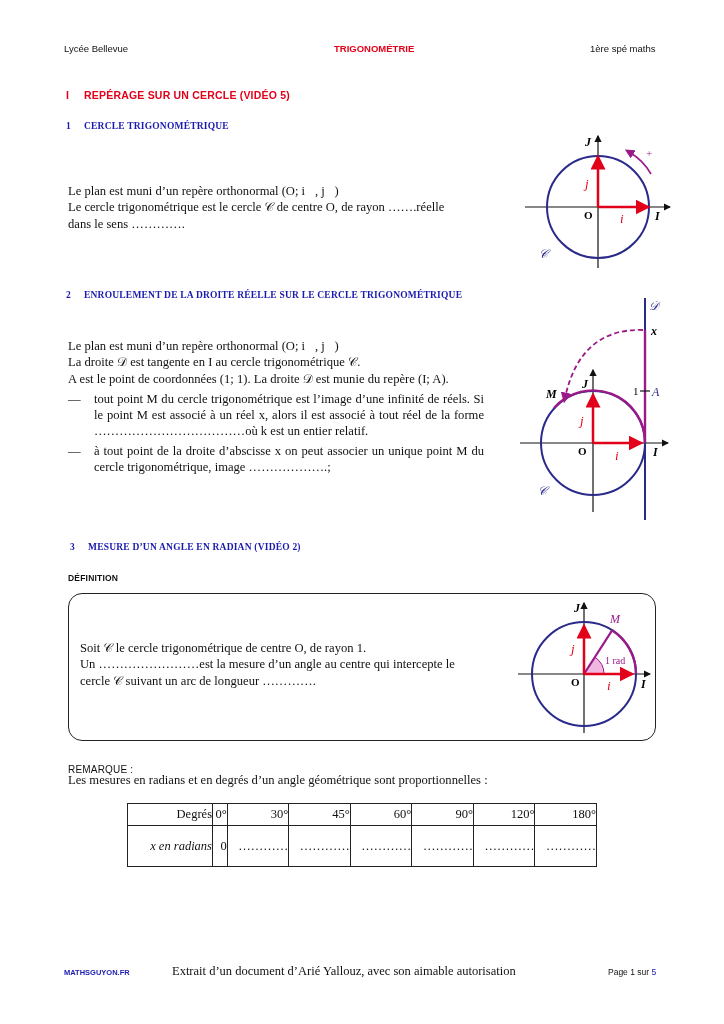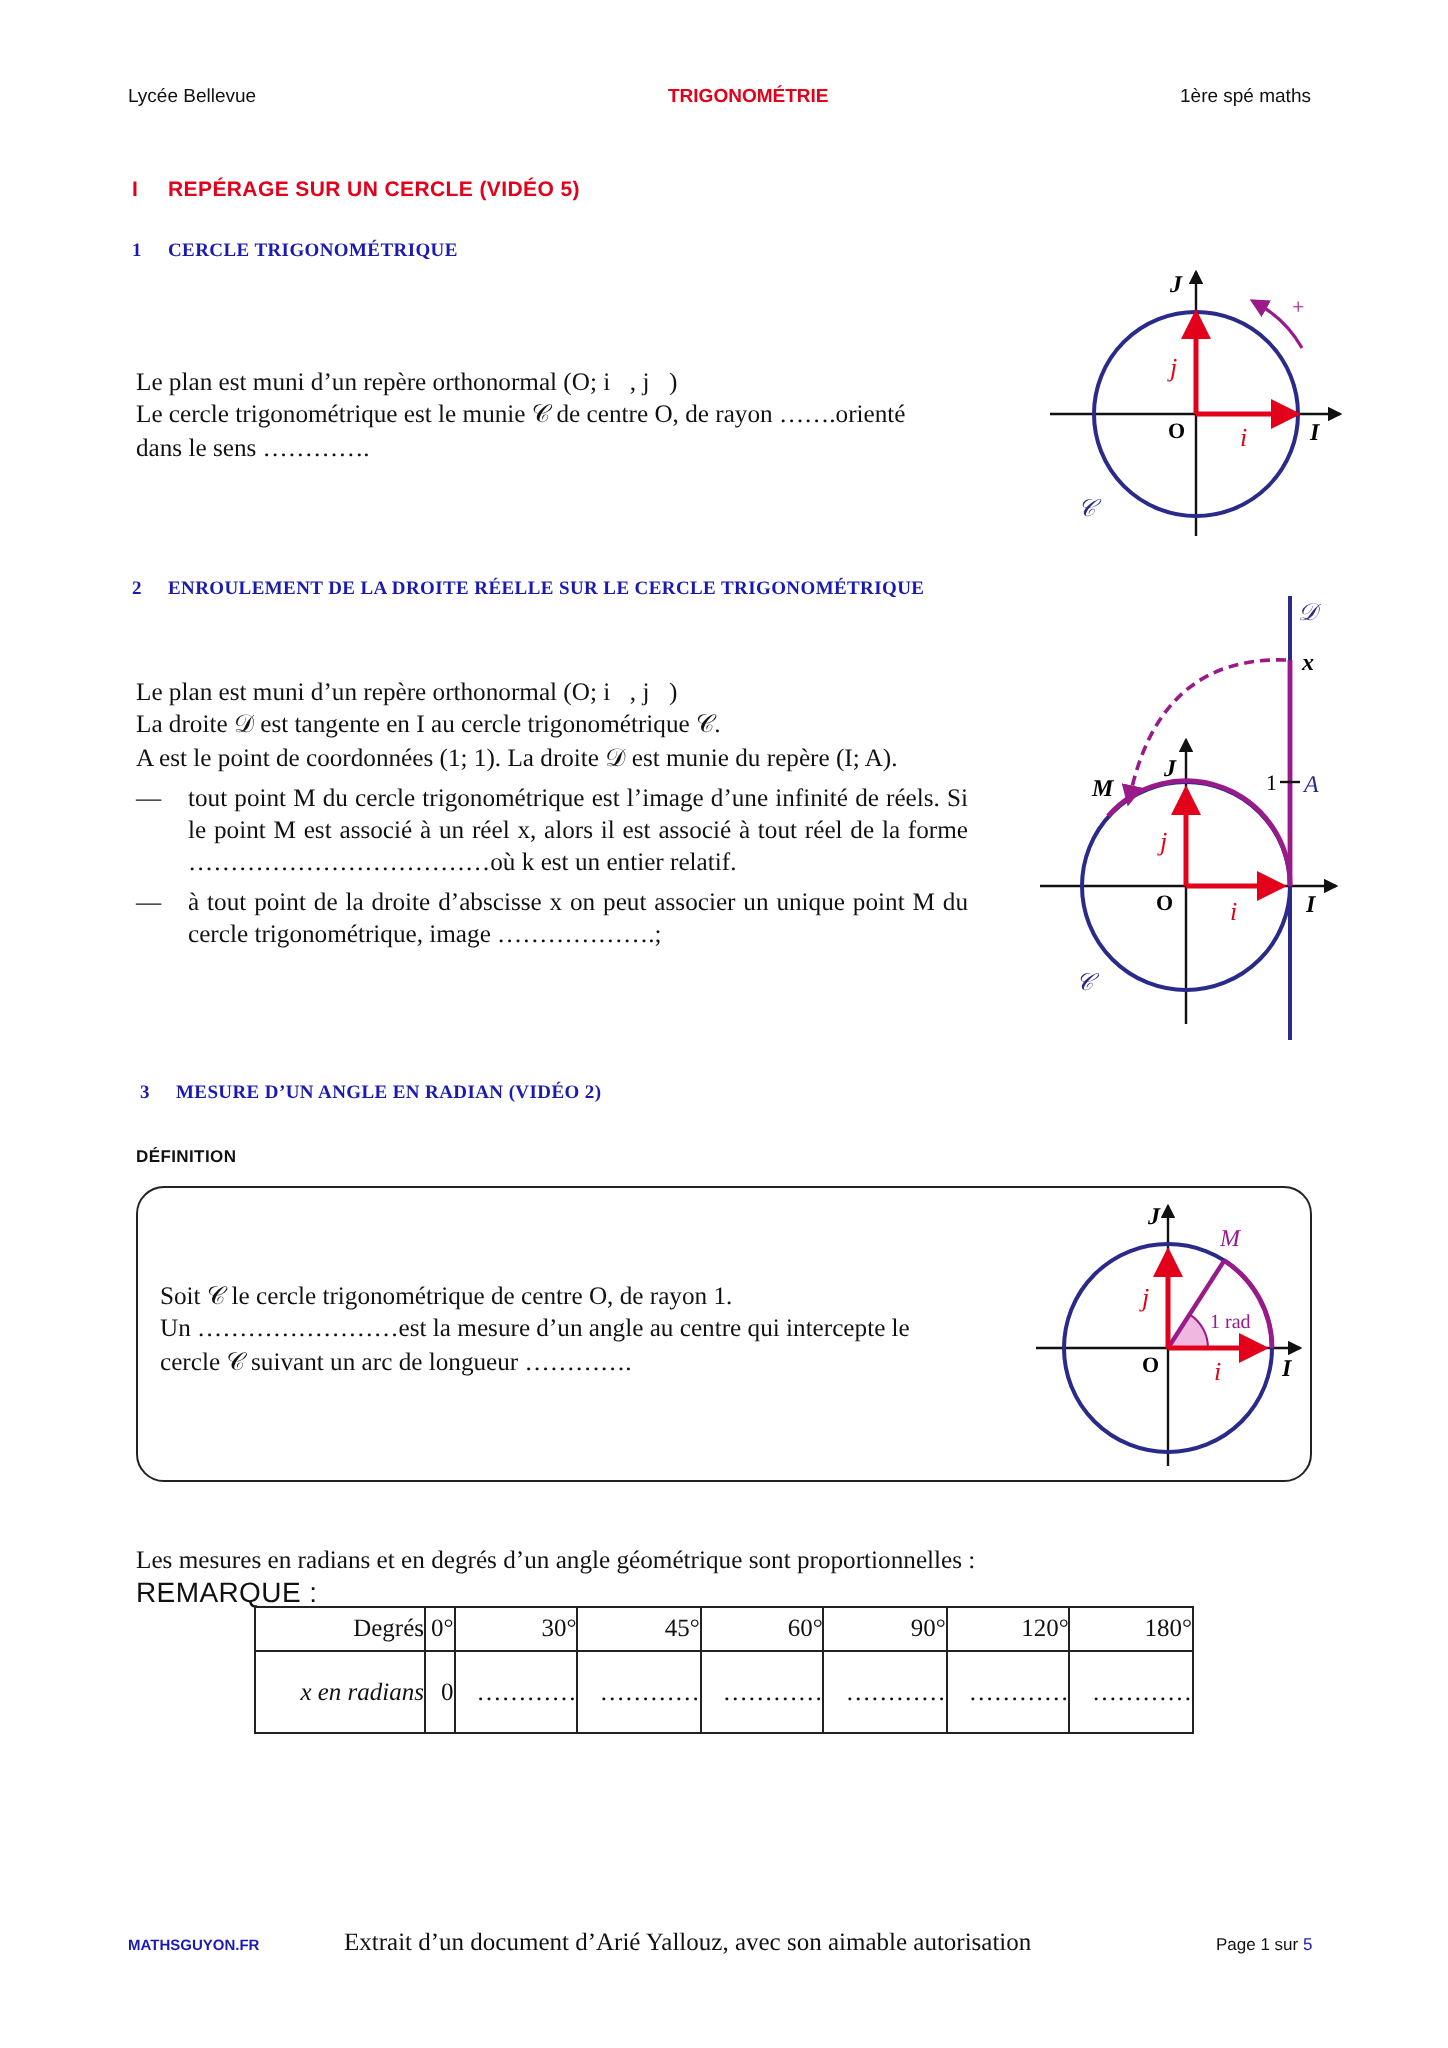--- a/index.html
+++ b/index.html
@@ -33,21 +33,21 @@
 
 <div class="abs sans sec red" style="left:66px;top:89px;">
   <span class="num">I</span><span>REPÉRAGE SUR UN CERCLE (VIDÉO 5)</span>
 </div>
 
 <div class="abs sans sub blue" style="left:66px;top:121px;">
   <span class="num">1</span><span>CERCLE TRIGONOMÉTRIQUE</span>
 </div>
 <div class="abs serif body" style="left:68px;top:183px;width:430px;">
   <p>Le plan est muni d’un repère orthonormal (O; i⃗, j⃗)</p>
-  <p>Le cercle trigonométrique est le munie 𝒞 de centre O, de rayon …….orienté</p>
+  <p>Le cercle trigonométrique est le cercle 𝒞 de centre O, de rayon …….réelle</p>
   <p>dans le sens ………….</p>
 </div>
 
 <svg class="abs" style="left:505px;top:130px;" width="180" height="140">
   <defs>
     <marker id="ab" markerWidth="6" markerHeight="6" refX="5" refY="3" orient="auto">
         <path d="M0,0 L6,3 L0,6 z" fill="#111"></path>
       </marker>
     <marker id="ar" markerWidth="6" markerHeight="6" refX="5" refY="3" orient="auto">
         <path d="M0,0 L6,3 L0,6 z" fill="#e2001a"></path>
@@ -129,21 +129,21 @@
   <line x1="74" y1="81" x2="74" y2="33" stroke="#e2001a" stroke-width="2.5" marker-end="url(#ar)"></line>
   <text x="100" y="30" font-family="Liberation Serif, serif" font-size="12" font-style="italic" fill="#9a1a8a">M</text>
   <text x="95" y="71" font-family="Liberation Serif, serif" font-size="10" fill="#9a1a8a">1 rad</text>
   <text x="64" y="19" font-family="Liberation Serif, serif" font-size="12" font-style="italic" font-weight="bold">J</text>
   <text x="131" y="95" font-family="Liberation Serif, serif" font-size="12" font-style="italic" font-weight="bold">I</text>
   <text x="61" y="93" font-family="Liberation Serif, serif" font-size="11" font-weight="bold">O</text>
   <text x="61" y="60" font-family="Liberation Serif, serif" font-size="13" font-style="italic" fill="#e2001a">j⃗</text>
   <text x="97" y="97" font-family="Liberation Serif, serif" font-size="13" font-style="italic" fill="#e2001a">i⃗</text>
 </svg>
 
-<div class="abs sans lbl" style="left:68px;top:788px;font-weight:normal;font-size:14px;">REMARQUE :</div>
+<div class="abs sans lbl" style="left:68px;top:764px;font-weight:normal;font-size:10px;">REMARQUE :</div>
 <div class="abs serif body" style="left:68px;top:772px;">Les mesures en radians et en degrés d’un angle géométrique sont proportionnelles :</div>
 
 <table class="rad abs" style="left:127px;top:803px;width:470px;">
   <tbody>
       <tr class="h">
     <td style="width:84px;">Degrés</td>
     <td>0°</td>
     <td>30°</td>
     <td>45°</td>
     <td>60°</td>

